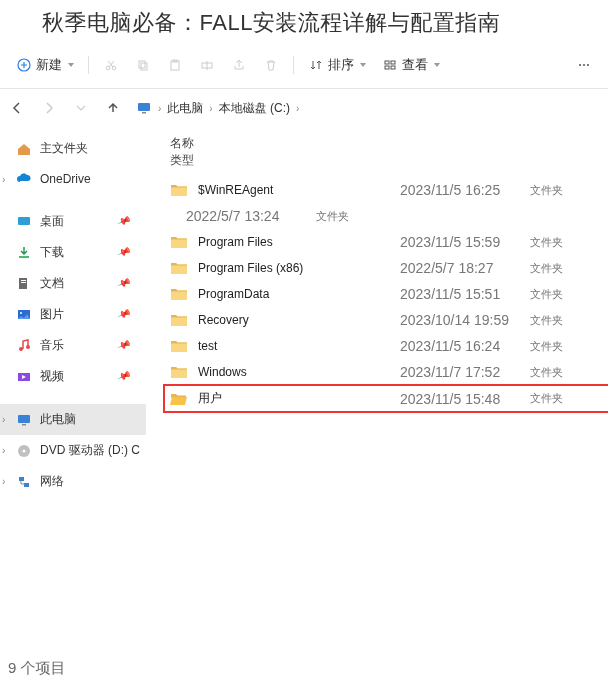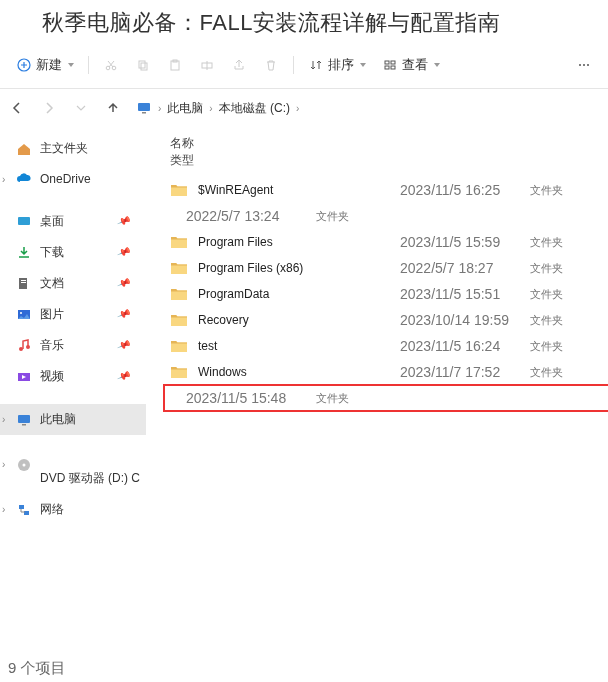--- a/index.html
+++ b/index.html
@@ -399,21 +399,21 @@
       <span>此电脑</span>
     </div>
     <div class="side-item">
       <span class="expand">›</span>
       <span class="side-icon">
         <svg width="16" height="16" viewBox="0 0 16 16">
             <circle cx="8" cy="8" r="6" fill="#c0c0c0"></circle>
             <circle cx="8" cy="8" r="1.5" fill="#fff"></circle>
           </svg>
       </span>
-      <span style="white-space:nowrap;overflow:hidden;text-overflow:ellipsis;max-width:100px;margin-top:28px;">DVD 驱动器 (D:) C</span>
+      <span style="white-space:nowrap;overflow:hidden;text-overflow:ellipsis;max-width:100px;">DVD 驱动器 (D:) C</span>
     </div>
     <div class="side-item">
       <span class="expand">›</span>
       <span class="side-icon">
         <svg width="16" height="16" viewBox="0 0 16 16">
             <rect x="3" y="3" width="5" height="4" fill="#3a82d8"></rect>
             <rect x="8" y="9" width="5" height="4" fill="#3a82d8"></rect>
             <path d="M5 7v3h4" fill="none" stroke="#888"></path>
           </svg>
       </span>
@@ -502,20 +502,27 @@
             <span class="folder-icon"><svg width="18" height="14" viewBox="0 0 18 14">
                 <path d="M1 2h5l1.5 1.5H17V13H1z" fill="#f9d780"></path>
                 <path d="M1 2h5l1.5 1.5H17v1H1z" fill="#e6b556"></path>
               </svg></span>
             <span>Windows</span>
           </div>
           <div class="fr-date">2023/11/7 17:52</div>
           <div class="fr-type">文件夹</div>
         </div>
         <div class="file-row highlighted">
+          <div class="fr-name">
+            <span class="folder-icon"><svg width="18" height="14" viewBox="0 0 18 14">
+                <path d="M1 2h5l1.5 1.5H16v2H1z" fill="#e6b556"></path>
+                <path d="M2 5h15l-2 8H0z" fill="#f6c24a"></path>
+              </svg></span>
+            <span>用户</span>
+          </div>
           <div class="fr-date">2023/11/5 15:48</div>
           <div class="fr-type">文件夹</div>
         </div>
       </div>
   </div>
 </div>
 
 <div class="statusbar">9 个项目</div>
 
 </body></html>

